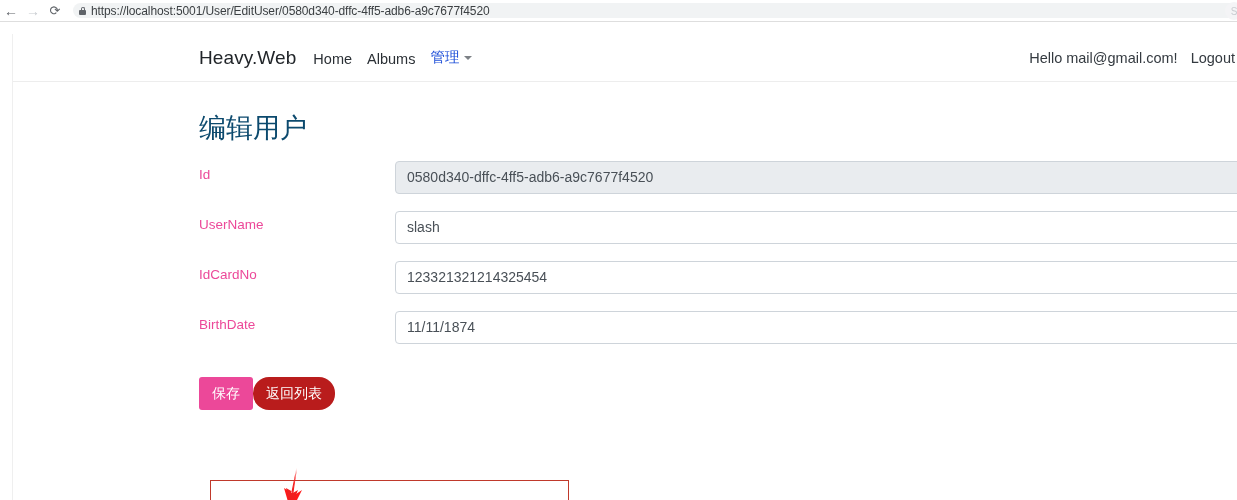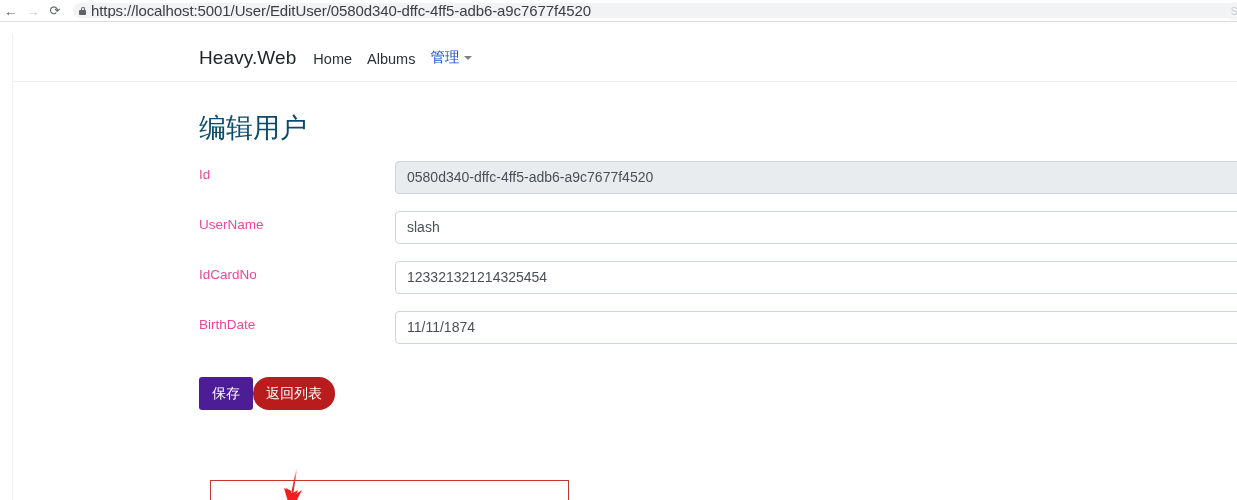--- a/index.html
+++ b/index.html
@@ -41,21 +41,21 @@
 
   .omnibox {
     margin-left: 7px;
     flex: 1;
     height: 15px;
     display: flex;
     align-items: center;
     background: #f1f3f4;
     border-radius: 8px;
     padding: 0 6px;
-    font-size: 15px;
+    font-size: 12px;
     color: #3c4043;
     overflow: hidden;
     white-space: nowrap;
   }
   .lock-icon {
     width: 7px;
     height: 8px;
     margin-right: 5px;
     flex: 0 0 auto;
     position: relative;
@@ -221,21 +221,21 @@
     font-family: "Liberation Sans", sans-serif;
     font-size: 14px;
     line-height: 1;
     padding: 9px 13px 10px 13px;
     border: none;
     border-radius: 3px;
     color: #ffffff;
     cursor: pointer;
     white-space: nowrap;
   }
-  .btn-primary { background: #4c1d95; }
+  .btn-primary { background: #ec4899; }
   .btn-secondary { background: #b91c1c; border-radius: 16px; }
 
   
   .annot-box {
     position: absolute;
     left: 197px;
     top: 446px;
     width: 359px;
     height: 29px;
     box-sizing: border-box;
@@ -274,20 +274,24 @@
 
     <div class="navbar">
       <div class="navbar-brand">Heavy.Web</div>
       <div class="nav-links">
         <span class="nav-link">Home</span>
         <span class="nav-link">Albums</span>
         <span class="nav-link muted">
           <span>管理</span><span class="caret"></span>
         </span>
       </div>
+      <div class="navbar-right">
+        <span class="nav-link">Hello mail@gmail.com!</span>
+        <span class="nav-link">Logout</span>
+      </div>
     </div>
 
     <div class="content">
       <h1 class="page-title">编辑用户</h1>
 
       <div class="form-row">
         <span class="form-label">Id</span>
         <input class="form-control disabled" readonly="" value="0580d340-dffc-4ff5-adb6-a9c7677f4520" style="">
       </div>
 

